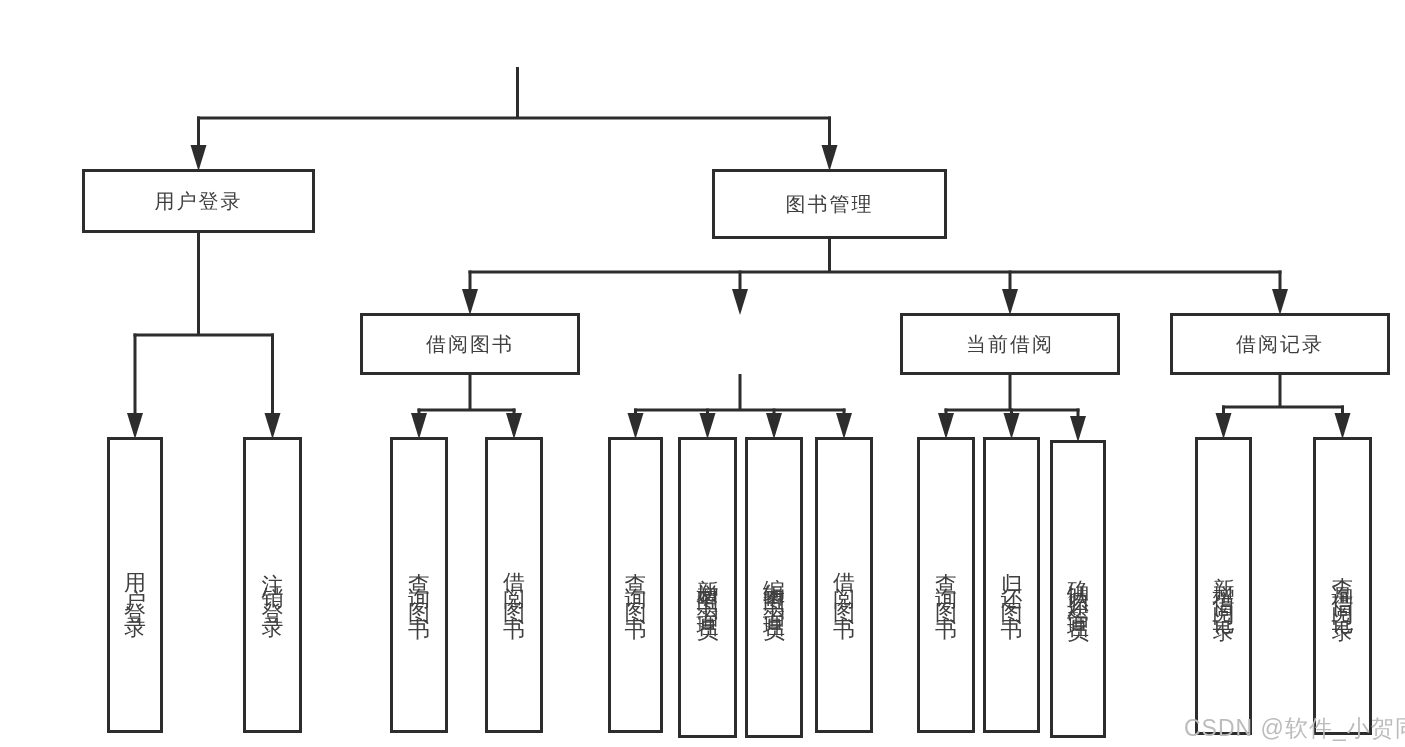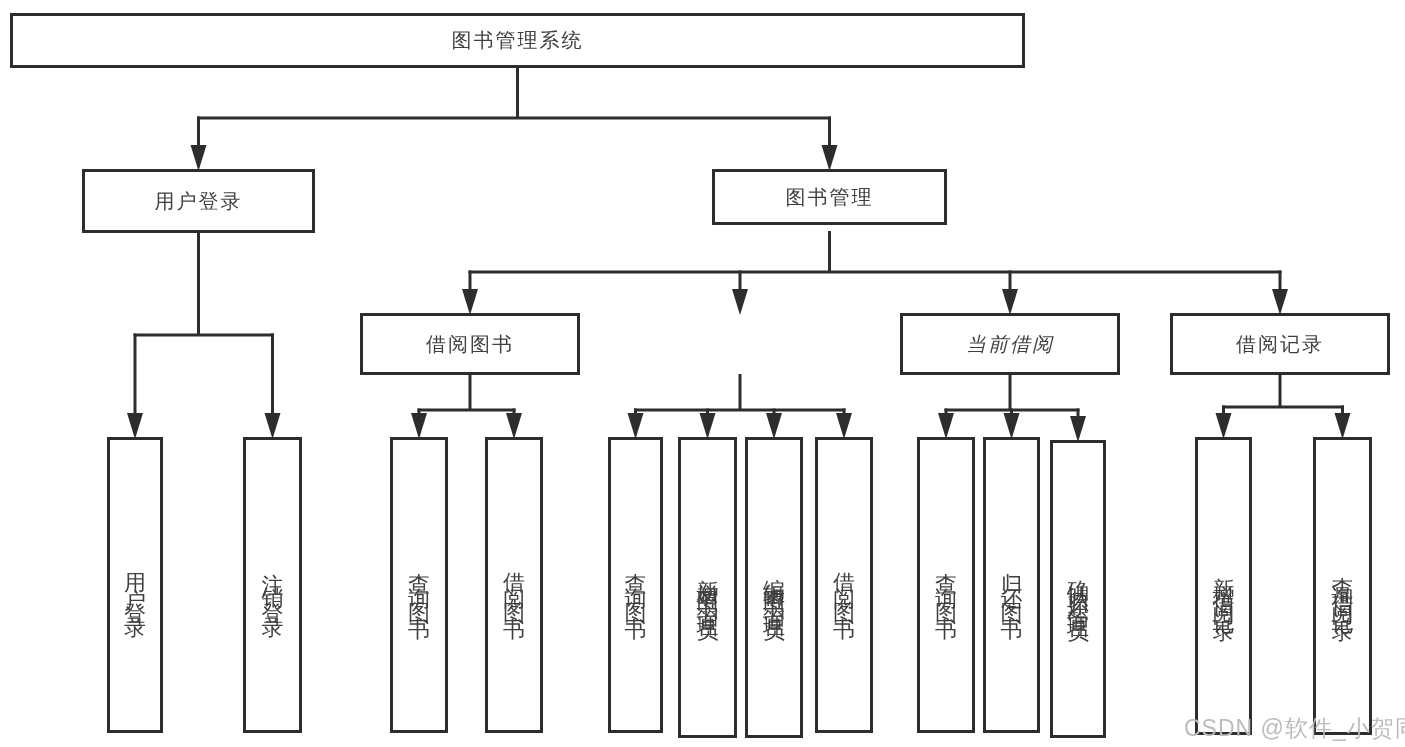--- a/index.html
+++ b/index.html
@@ -95,33 +95,30 @@
       <polygon points="1070,416 1086,416 1078,442" fill="#2d2d2d"></polygon>
       <line x1="1280" y1="374" x2="1280" y2="407" stroke="#2d2d2d" stroke-width="3"></line>
       <line x1="1222" y1="407" x2="1344" y2="407" stroke="#2d2d2d" stroke-width="3"></line>
       <line x1="1223.5" y1="405.5" x2="1223.5" y2="415" stroke="#2d2d2d" stroke-width="3"></line>
       <polygon points="1215.5,413 1231.5,413 1223.5,439" fill="#2d2d2d"></polygon>
       <line x1="1342.5" y1="405.5" x2="1342.5" y2="415" stroke="#2d2d2d" stroke-width="3"></line>
       <polygon points="1334.5,413 1350.5,413 1342.5,439" fill="#2d2d2d"></polygon>
     </svg>
 
   <div id="watermark" style="color: rgb(188, 188, 188); left: 1184px; top: 713px;">CSDN @软件_小贺同学</div>
-<div class="node h" style="left: 10px; top: 13px; width: 1015px; height: 55px; border-color: rgb(45, 45, 45); background: rgb(255, 255, 255); color: rgb(63, 63, 63);">
-      <span>图书管理系统</span>
-    </div>
     <div class="node h" style="left: 82px; top: 169px; width: 233px; height: 64px; border-color: rgb(45, 45, 45); background: rgb(255, 255, 255); color: rgb(63, 63, 63);">
       <span>用户登录</span>
     </div>
-    <div class="node h" style="left: 712px; top: 169px; width: 235px; height: 56px; border-color: rgb(45, 45, 45); background: rgb(255, 255, 255); color: rgb(63, 63, 63);">
+    <div class="node h" style="left: 712px; top: 169px; width: 235px; height: 70px; border-color: rgb(45, 45, 45); background: rgb(255, 255, 255); color: rgb(63, 63, 63);">
       <span>图书管理</span>
     </div>
     <div class="node h" style="left: 360px; top: 313px; width: 220px; height: 62px; border-color: rgb(45, 45, 45); background: rgb(255, 255, 255); color: rgb(63, 63, 63);">
       <span>借阅图书</span>
     </div>
-    <div class="node h" style="left: 900px; top: 313px; width: 220px; height: 62px; border-color: rgb(45, 45, 45); background: rgb(255, 255, 255); color: rgb(63, 63, 63); font-style: italic;">
+    <div class="node h" style="left: 900px; top: 313px; width: 220px; height: 62px; border-color: rgb(45, 45, 45); background: rgb(255, 255, 255); color: rgb(63, 63, 63);">
       <span>当前借阅</span>
     </div>
     <div class="node h" style="left: 1170px; top: 313px; width: 220px; height: 62px; border-color: rgb(45, 45, 45); background: rgb(255, 255, 255); color: rgb(63, 63, 63);">
       <span>借阅记录</span>
     </div>
     <div class="node v" style="left: 107px; top: 437px; width: 56px; height: 296px; border-color: rgb(45, 45, 45); background: rgb(255, 255, 255); color: rgb(63, 63, 63);">
       <span style="letter-spacing: 15px;">用户登录</span>
     </div>
     <div class="node v" style="left: 243px; top: 437px; width: 59px; height: 296px; border-color: rgb(45, 45, 45); background: rgb(255, 255, 255); color: rgb(63, 63, 63);">
       <span style="letter-spacing: 15px;">注销登录</span>

